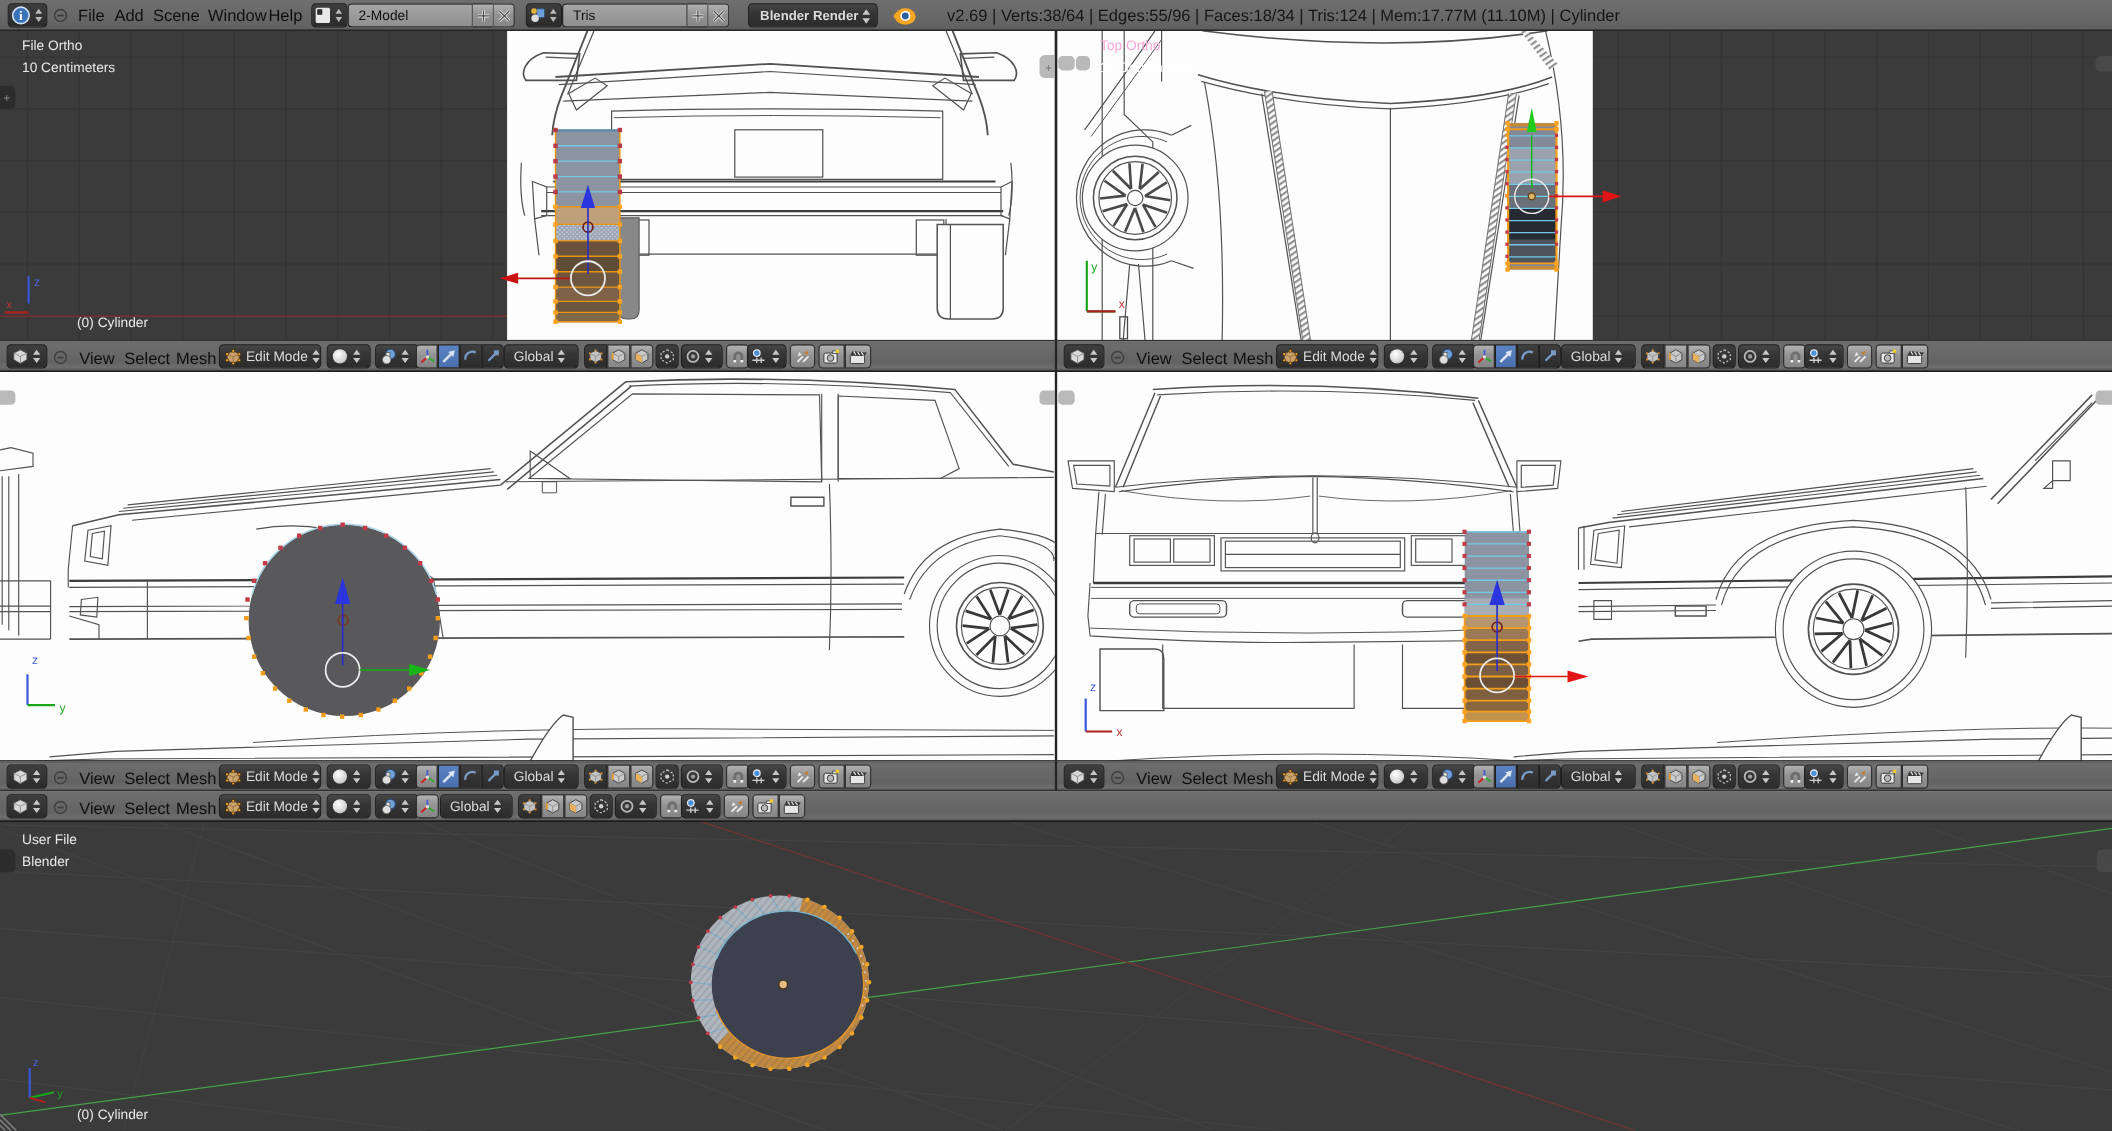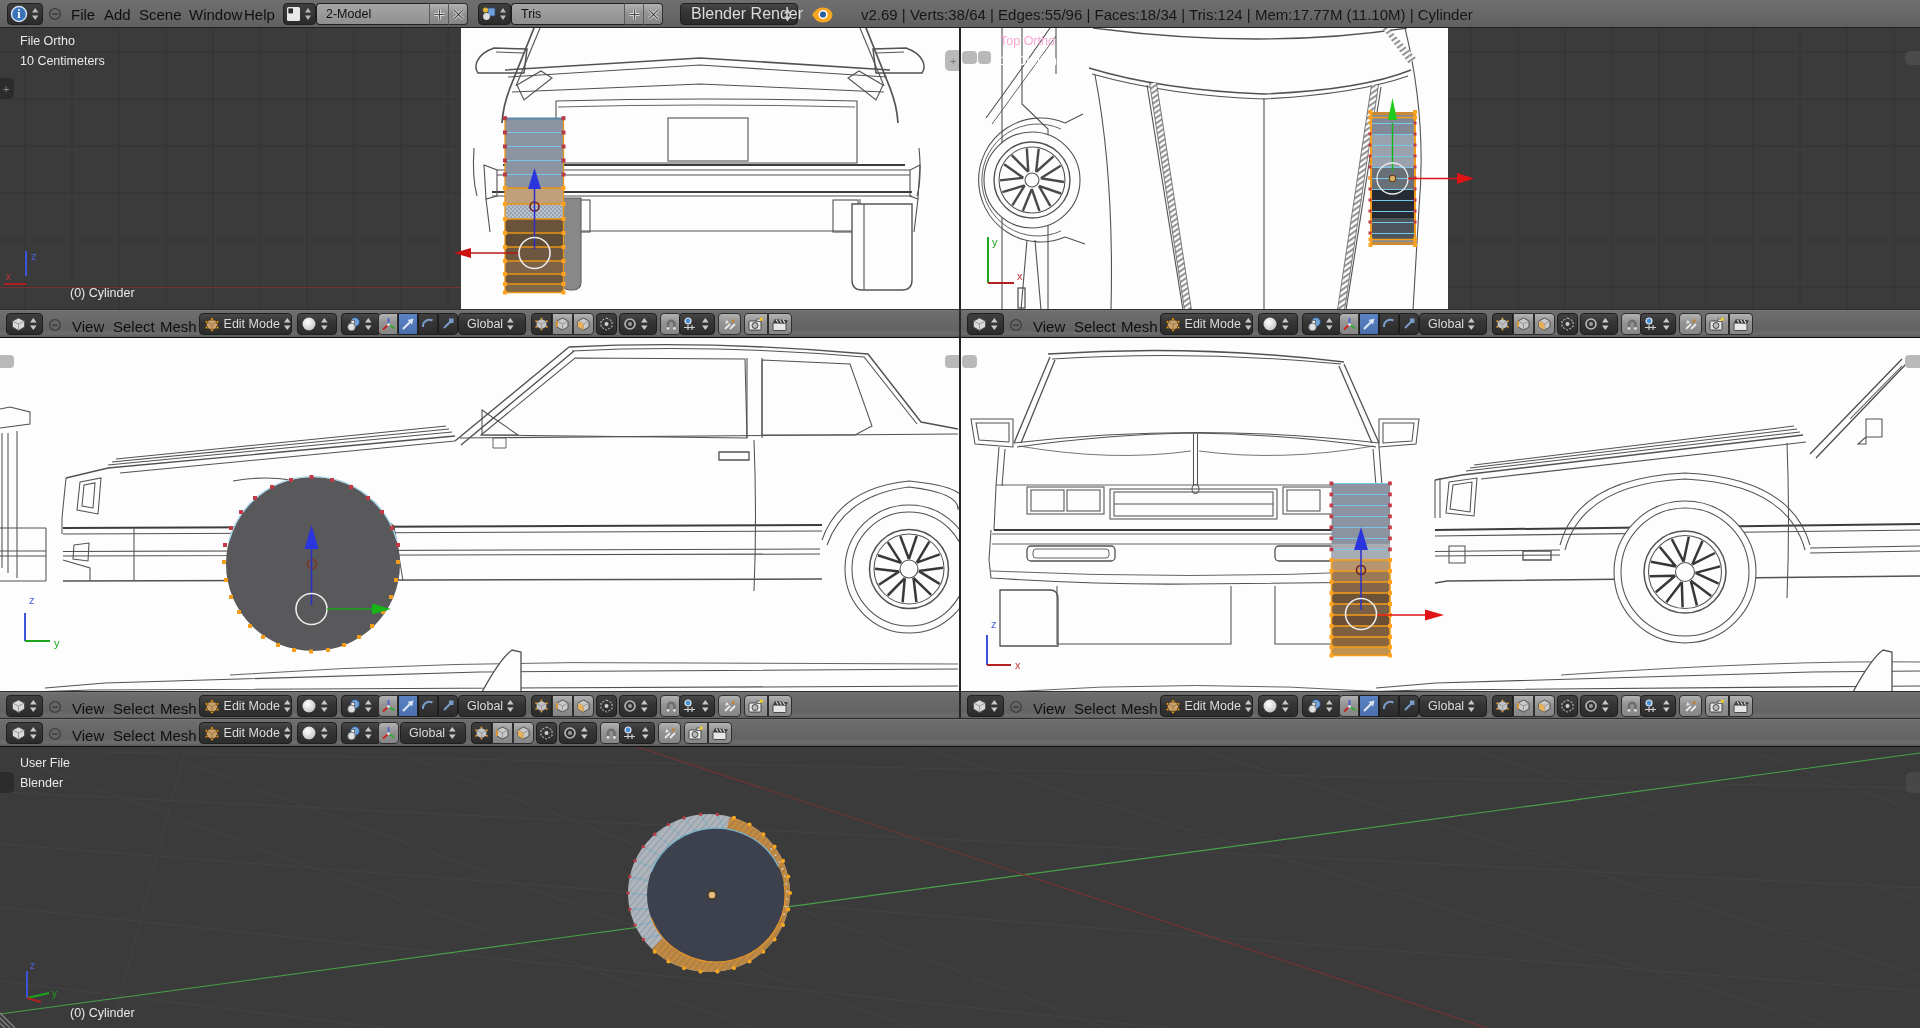--- a/index.html
+++ b/index.html
@@ -82,21 +82,21 @@
         <path d="M6.5 1.5 v10 M1.5 6.5 h10" stroke="#4a4a4a" stroke-width="1.2"></path>
       </svg>
   </div>
   <div class="lb" style="left:643px;top:3px;width:20px;height:22px;border-radius:0 4px 4px 0;border-left:1px solid #5a5a5a;">
     <svg width="13" height="13">
         <path d="M2 2 L11 11 M11 2 L2 11" stroke="#f0f0f0" stroke-width="2.6"></path>
         <path d="M2 2 L11 11 M11 2 L2 11" stroke="#4a4a4a" stroke-width="1.2"></path>
       </svg>
   </div>
 
-  <div class="dd" style="left:680px;top:3px;width:118px;height:22px;padding-left:10px;font-size:16px;">Blender Render
+  <div class="dd" style="left:680px;top:3px;width:118px;height:22px;padding-left:10px;font-size:12px;font-weight:bold;">Blender Render
     <svg style="position:absolute;right:5px;top:3px" width="9" height="16">
         <path d="M1 6.5 l3.5 -5 l3.5 5 z M1 9.5 l3.5 5 l3.5 -5 z" fill="#c9c9c9"></path>
       </svg>
   </div>
 
   <svg class="abs" style="left:810px;top:4px" width="24" height="20">
     <ellipse cx="13" cy="11" rx="9.5" ry="7.5" fill="#f5a623"></ellipse>
     <circle cx="13" cy="10.5" r="4.6" fill="#fff"></circle>
     <circle cx="13" cy="10.5" r="3.1" fill="#2c5e9e"></circle>
     <path d="M3 13 Q1 9 6 7 L11 4 Q13 3 12 5.5 L8 9 Q4 12 3 13 z" fill="#f5a623"></path>

